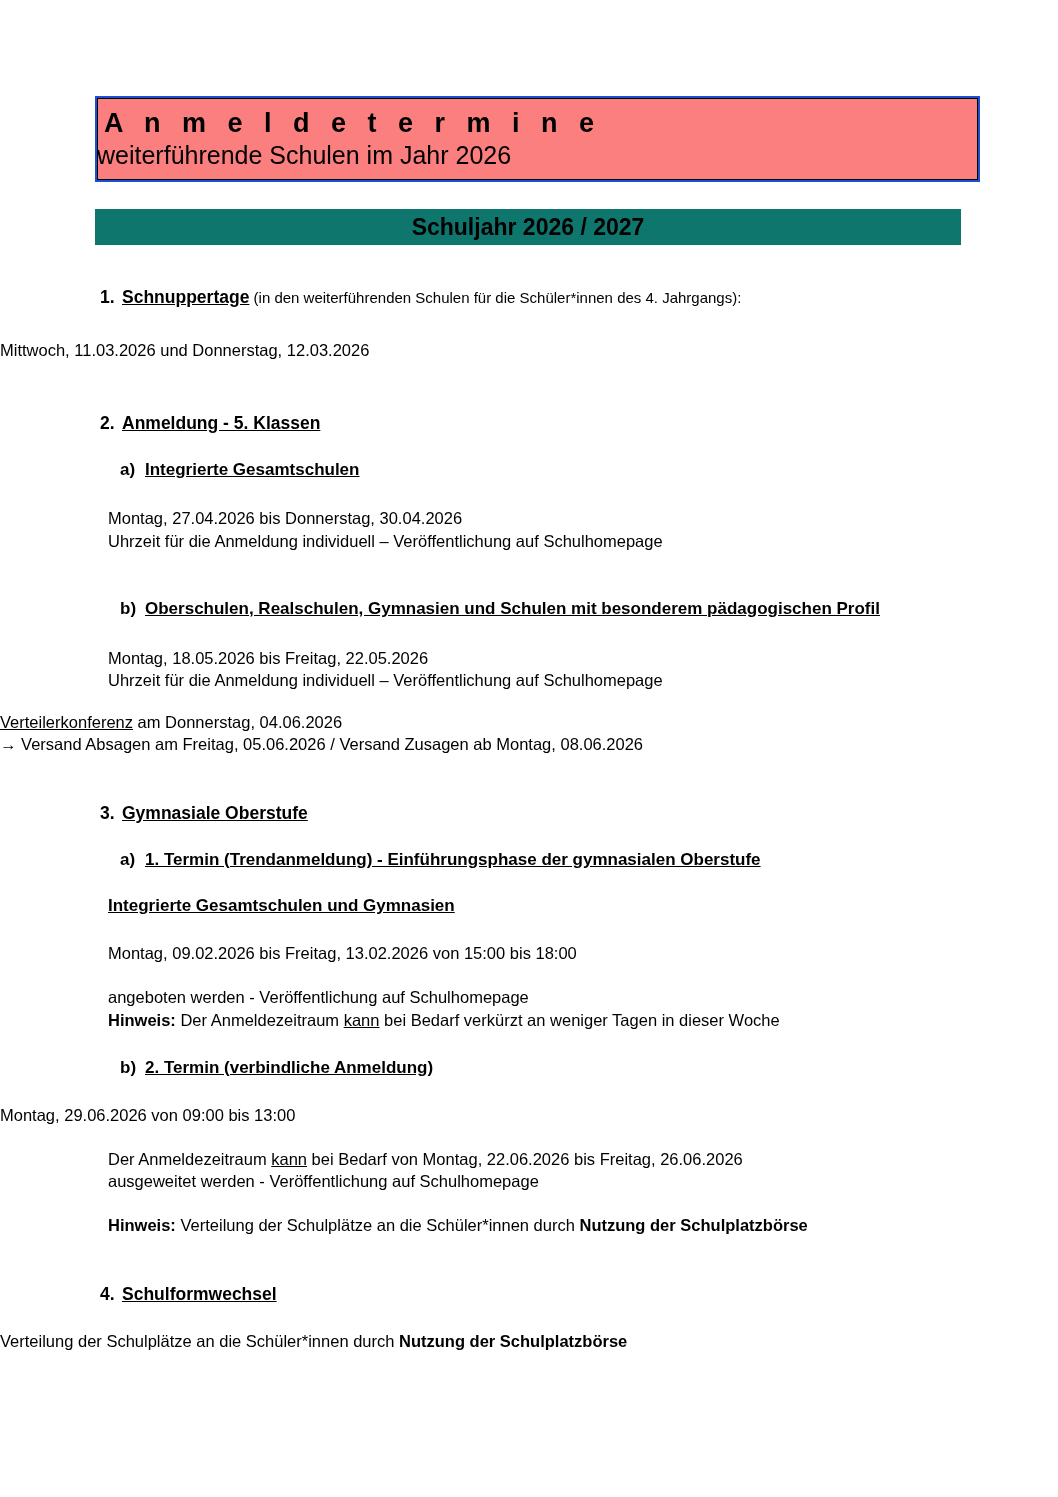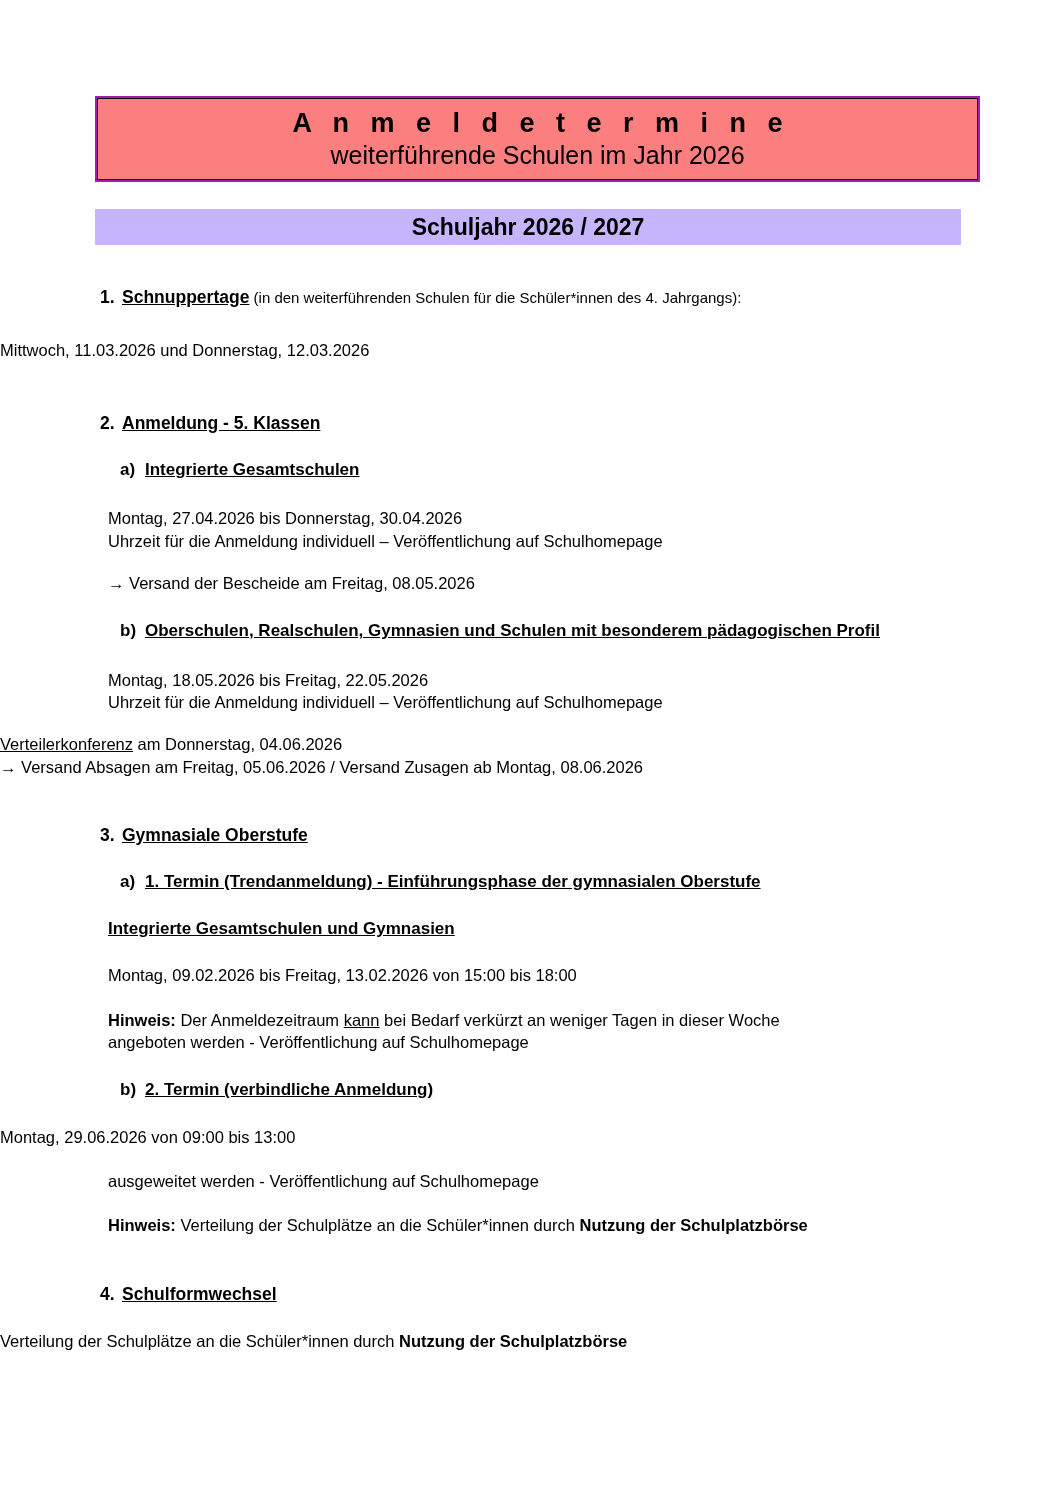--- a/index.html
+++ b/index.html
@@ -25,26 +25,26 @@
   }
 
   
   .title-banner {
     position: absolute;
     left: 95px;
     top: 96px;
     width: 885px;
     height: 86px;
     background: #fc7f7f;
-    border: 2px solid #a21caf;
+    border: 2px solid #1d4ed8;
     box-shadow: inset 0 0 0 1px #000000;
     box-sizing: border-box;
     display: flex;
     flex-direction: column;
-    align-items: center;
+    align-items: flex-start;
     justify-content: center;
   }
   .title-line1 {
     font-size: 27px;
     font-weight: bold;
     letter-spacing: 7px;
     line-height: 1.18;
     text-indent: 7px;
     white-space: nowrap;
   }
@@ -56,21 +56,21 @@
     white-space: nowrap;
   }
 
   
   .subtitle-band {
     position: absolute;
     left: 95px;
     top: 209px;
     width: 866px;
     height: 36px;
-    background: #c4b5fd;
+    background: #0f766e;
     display: flex;
     align-items: center;
     justify-content: center;
     box-sizing: border-box;
   }
   .subtitle-text {
     font-size: 23px;
     font-weight: bold;
     line-height: 1;
     white-space: nowrap;
@@ -173,21 +173,20 @@
       <div class="sp-24"></div>
 
       <div class="row lvl-alpha h-alpha">
         <span class="marker marker-alpha">a)</span>
         <span class="u">Integrierte Gesamtschulen</span>
       </div>
       <div class="sp-26"></div>
       <div class="lvl-text2 para">Montag, 27.04.2026 bis Donnerstag, 30.04.2026</div>
       <div class="lvl-text2 para">Uhrzeit für die Anmeldung individuell – Veröffentlichung auf Schulhomepage</div>
       <div class="sp-20"></div>
-      <div class="lvl-text2 para arrow-line">→ Versand der Bescheide am Freitag, 08.05.2026</div>
 
       <div class="sp-26"></div>
 
       <div class="row lvl-alpha h-alpha">
         <span class="marker marker-alpha">b)</span>
         <span class="u">Oberschulen, Realschulen, Gymnasien und Schulen mit besonderem pädagogischen Profil</span>
       </div>
       <div class="sp-26"></div>
       <div class="lvl-text2 para">Montag, 18.05.2026 bis Freitag, 22.05.2026</div>
       <div class="lvl-text2 para">Uhrzeit für die Anmeldung individuell – Veröffentlichung auf Schulhomepage</div>
@@ -208,32 +207,33 @@
 
       <div class="row lvl-alpha h-alpha">
         <span class="marker marker-alpha">a)</span>
         <span class="u">1. Termin (Trendanmeldung) - Einführungsphase der gymnasialen Oberstufe</span>
       </div>
       <div class="sp-24"></div>
       <div class="lvl-text2 h-alpha"><span class="u">Integrierte Gesamtschulen und Gymnasien</span></div>
       <div class="sp-24"></div>
       <div class="lvl-text2 para">Montag, 09.02.2026 bis Freitag, 13.02.2026 von 15:00 bis 18:00</div>
       <div class="sp-22"></div>
+      <div class="lvl-text2 para">angeboten werden - Veröffentlichung auf Schulhomepage</div>
       <div class="lvl-text2 para"><span class="b">Hinweis:</span><span> Der Anmeldezeitraum </span><span class="u">kann</span><span> bei Bedarf verkürzt an weniger Tagen in dieser Woche</span></div>
-      <div class="lvl-text2 para">angeboten werden - Veröffentlichung auf Schulhomepage</div>
 
       <div class="sp-26"></div>
 
       <div class="row lvl-alpha h-alpha">
         <span class="marker marker-alpha">b)</span>
         <span class="u">2. Termin (verbindliche Anmeldung)</span>
       </div>
       <div class="sp-24"></div>
       <div class="lvl-text para">Montag, 29.06.2026 von 09:00 bis 13:00</div>
       <div class="sp-22"></div>
+      <div class="lvl-text2 para"><span>Der Anmeldezeitraum </span><span class="u">kann</span><span> bei Bedarf von Montag, 22.06.2026 bis Freitag, 26.06.2026</span></div>
       <div class="lvl-text2 para">ausgeweitet werden - Veröffentlichung auf Schulhomepage</div>
       <div class="sp-22"></div>
       <div class="lvl-text2 para"><span class="b">Hinweis:</span><span> Verteilung der Schulplätze an die Schüler*innen durch </span><span class="b">Nutzung der Schulplatzbörse</span></div>
     </div>
 
     <div class="sp-46"></div>
 
     <div class="block">
       <div class="row lvl-num h-num">
         <span class="marker marker-num">4.</span>

